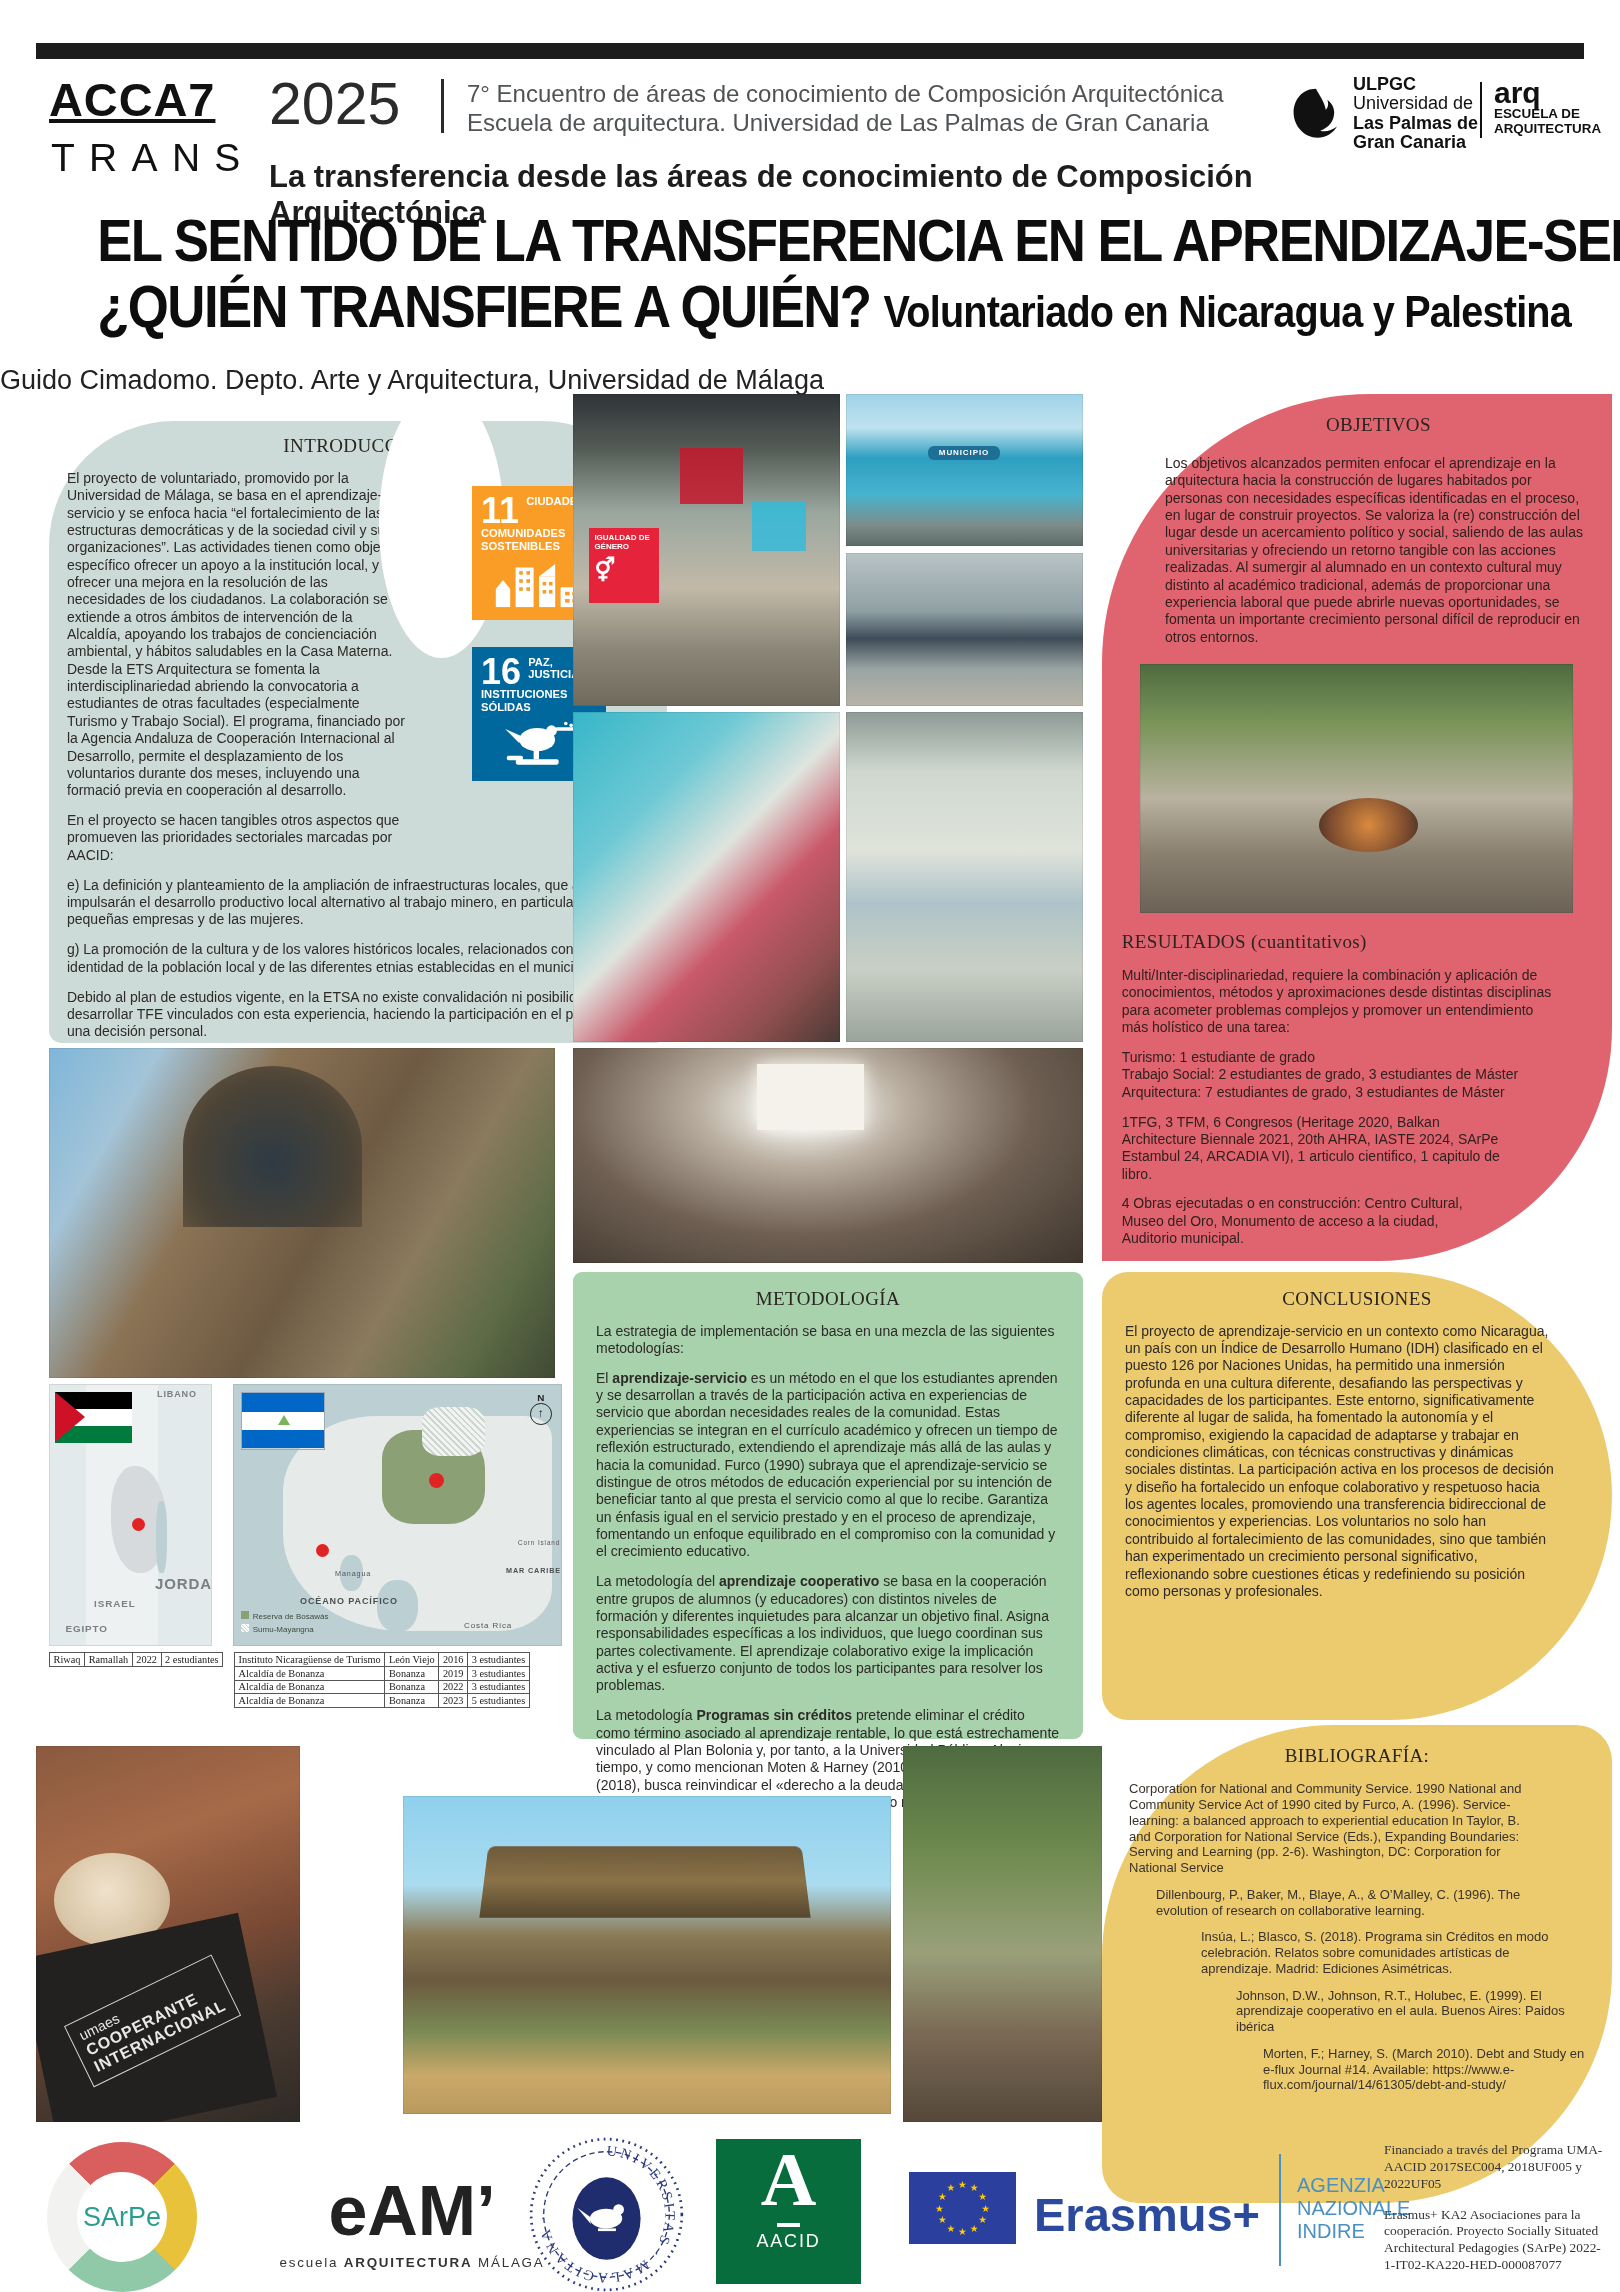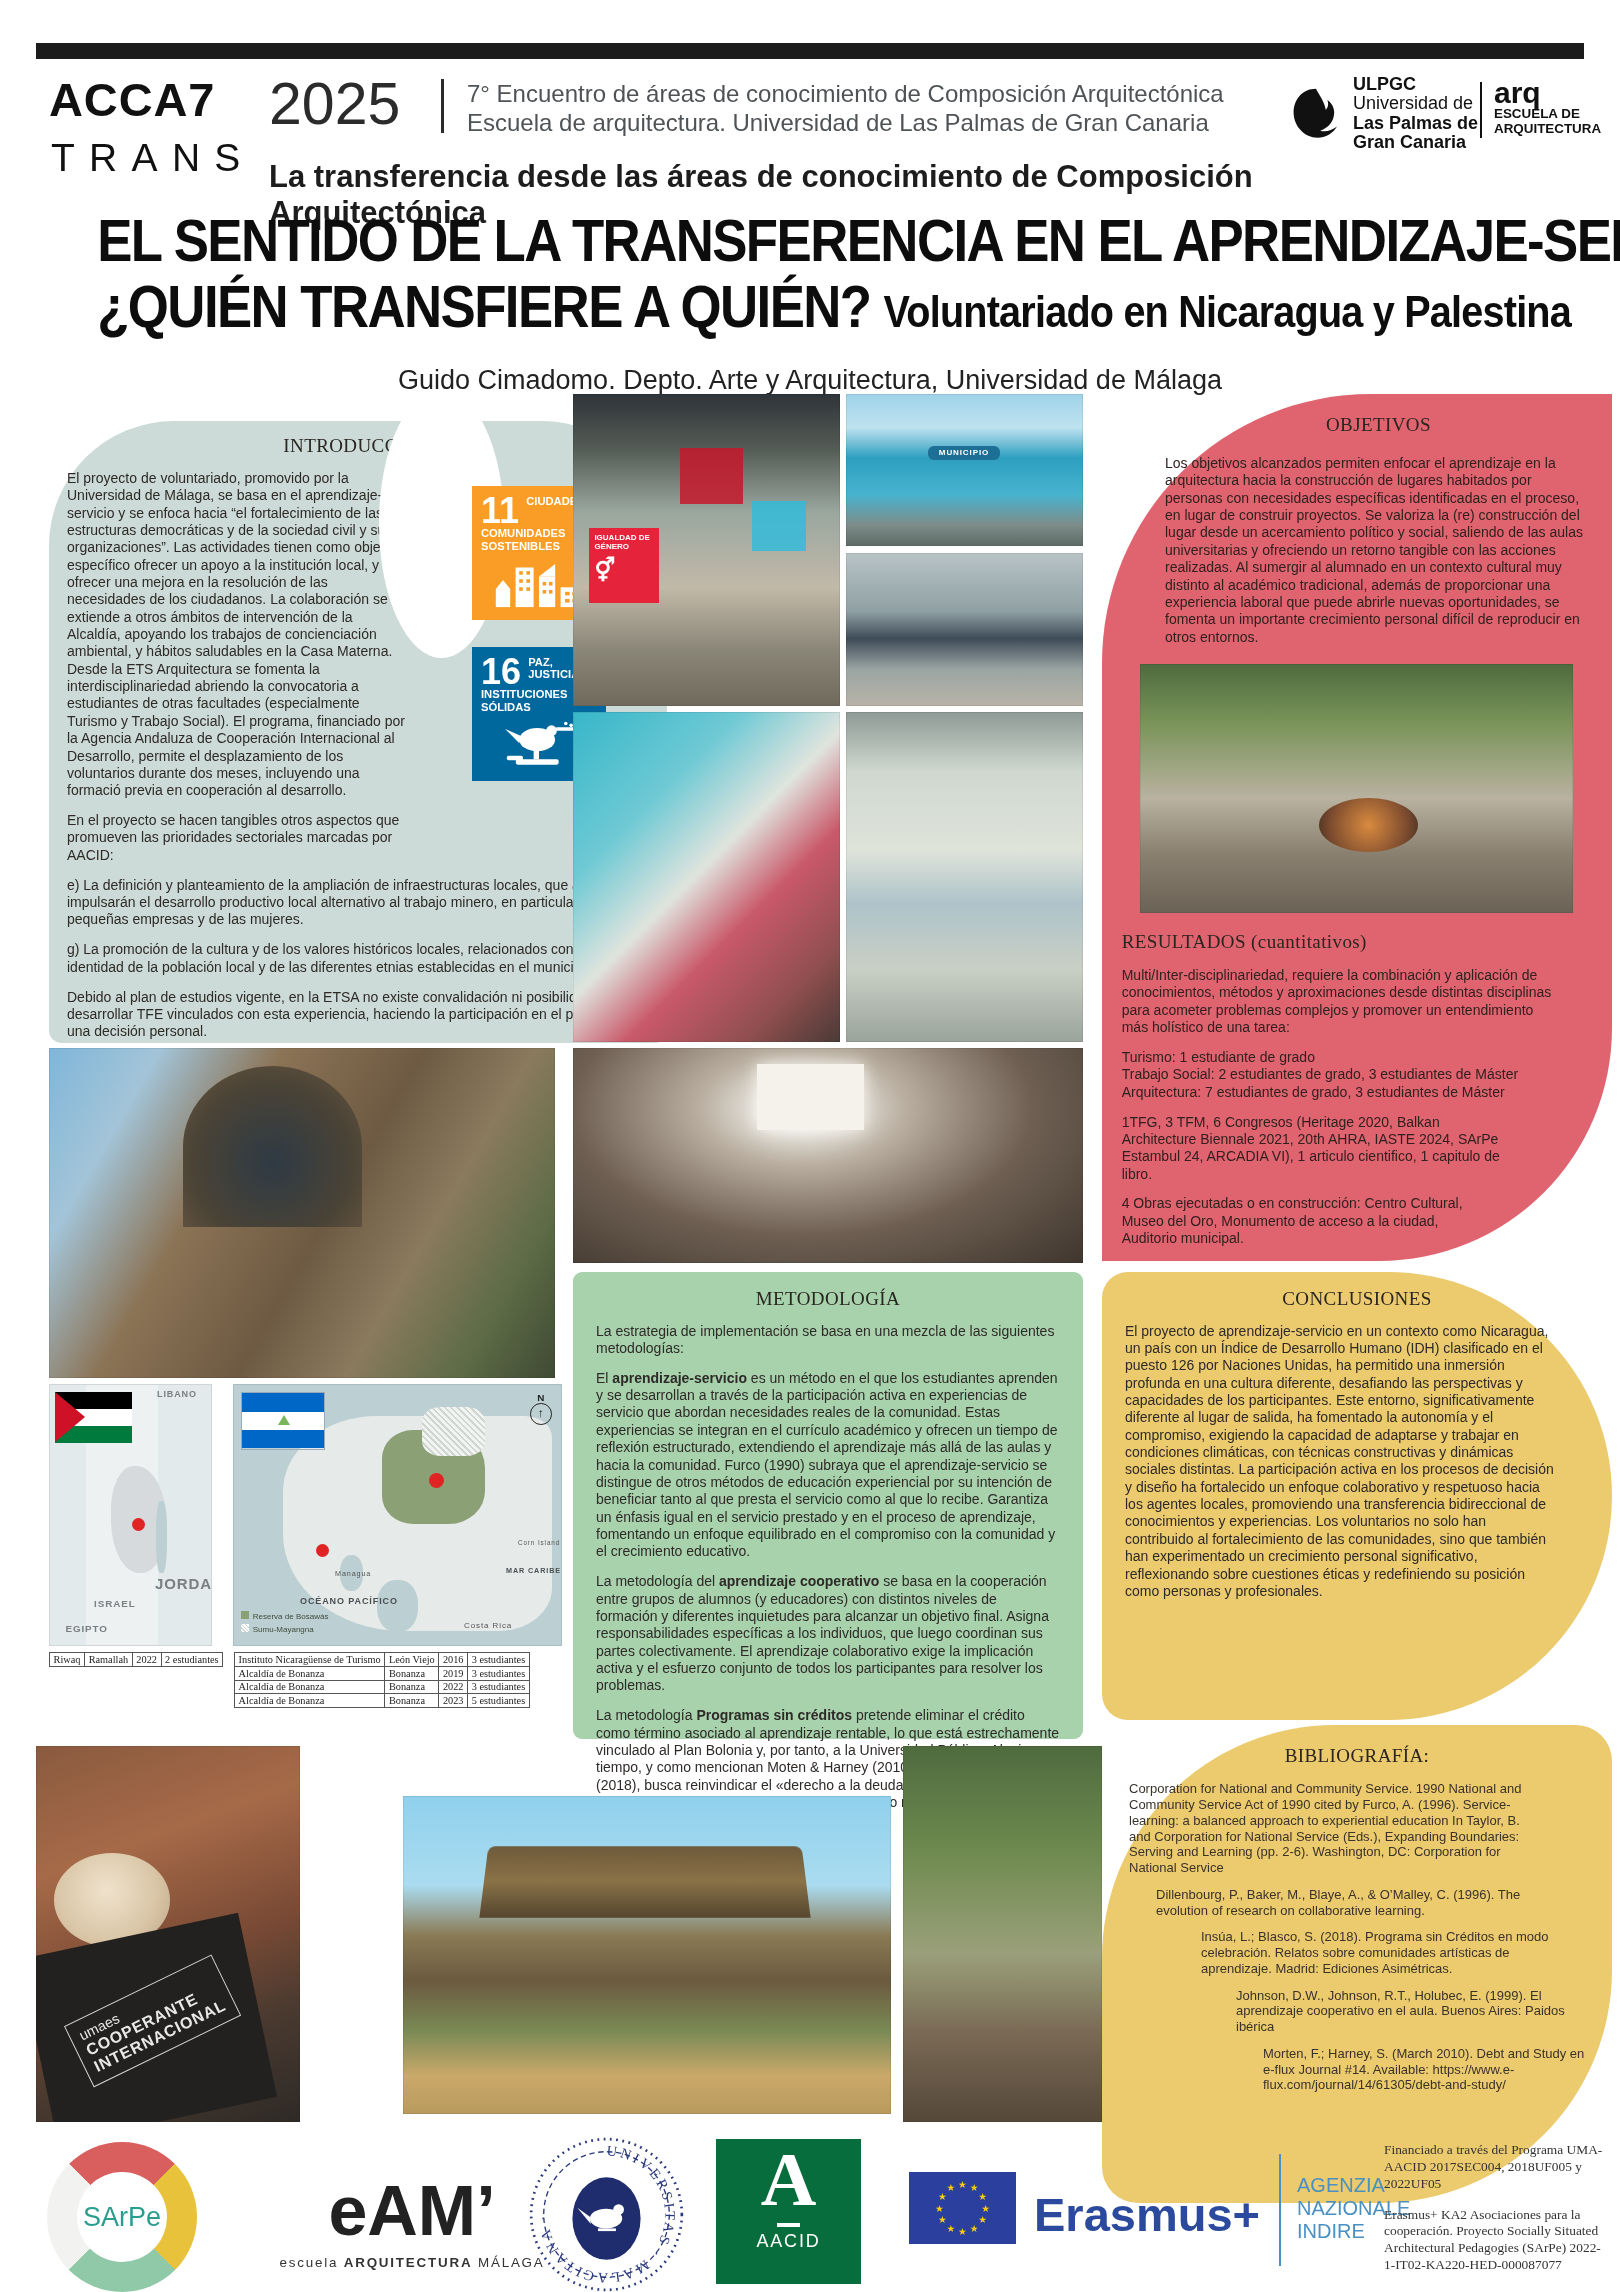--- a/index.html
+++ b/index.html
@@ -1,36 +1,36 @@
 <!DOCTYPE html>
 <html style="font-size:14.3px"><head>
 <meta charset="utf-8">
 <style>
   html,body{margin:0;padding:0;background:#888;}
   .poster{position:relative;width:1620px;height:2293px;background:#fff;font-family:"Liberation Sans",sans-serif;overflow:hidden;margin:0 auto;}
   .abs{position:absolute;}
   
   .topbar{left:36px;top:43px;width:1548px;height:16px;background:#1c1c1c;}
-  .acca7{left:49px;top:72px;font-size:47px;font-weight:900;letter-spacing:0.9px;color:#111;}
+  .acca7{left:49px;top:72px;font-size:47px;font-weight:900;letter-spacing:0.9px;color:#111;text-decoration:underline;}
   .trans{left:51px;top:136px;font-size:39px;font-weight:400;letter-spacing:14.3px;color:#111;}
   .year{left:269px;top:70px;font-size:59px;font-weight:300;color:#2b2b2b;}
   .hdr-bar{left:441px;top:79px;width:2.7px;height:54px;background:#2b2b2b;}
   .hdr-lines{left:467px;top:79px;width:806px;color:#4f5355;font-size:24px;line-height:1.22;}
   .ulpgc{left:1288px;top:75px;display:flex;align-items:center;}
   .ulpgc-txt{font-size:18px;line-height:1.08;color:#111;}
   .ulpgc-txt .b{font-weight:800;}
   .arq-div{left:1480px;top:82px;width:1.8px;height:56px;background:#111;}
   .arq{left:1494px;top:79px;color:#111;}
   .arq .big{font-size:30px;font-weight:900;line-height:.9;}
   .arq .sm{font-size:13.4px;font-weight:800;line-height:1.15;}
   .subtitle{left:269px;top:159px;width:1164px;font-size:31px;font-weight:600;color:#1d1d1d;}
   .bigtitle{left:0;top:208px;width:1620px;text-align:center;color:#0d0d0d;}
   .bigtitle .ln{display:block;font-weight:900;font-size:60px;letter-spacing:-1.8px;transform:scaleX(.88);transform-origin:center;white-space:nowrap;line-height:1.1;}
   .bigtitle .sub{font-size:45px;letter-spacing:-0.9px;}
-  .author{left:0;top:365px;width:1620px;text-align:center;font-size:27px;color:#222;}
+  .author{left:0;top:365px;width:1620px;text-align:left;font-size:27px;color:#222;}
   
   .teal{background:#ccdbd7;border-radius:125px 125px 12.5px 12.5px;}
   .pinkblk{background:#e0646f;border-radius:269px 0 233px 0;}
   .greenblk{background:#a7d2ac;border-radius:9px;}
   .yellow1{background:#ecca6e;border-radius:27px 233px 233px 27px;}
   .yellow2{background:#ecca6e;border-radius:233px 36px 233px 36px;}
   .sec-title{font-family:"Liberation Serif",serif;font-size:19px;color:#2a2520;letter-spacing:0.4px;text-align:center;}
   .body-txt{font-size:14px;line-height:1.24;color:#2e2a28;}
   .body-txt p{margin:0 0 12.5px 0;}
   

